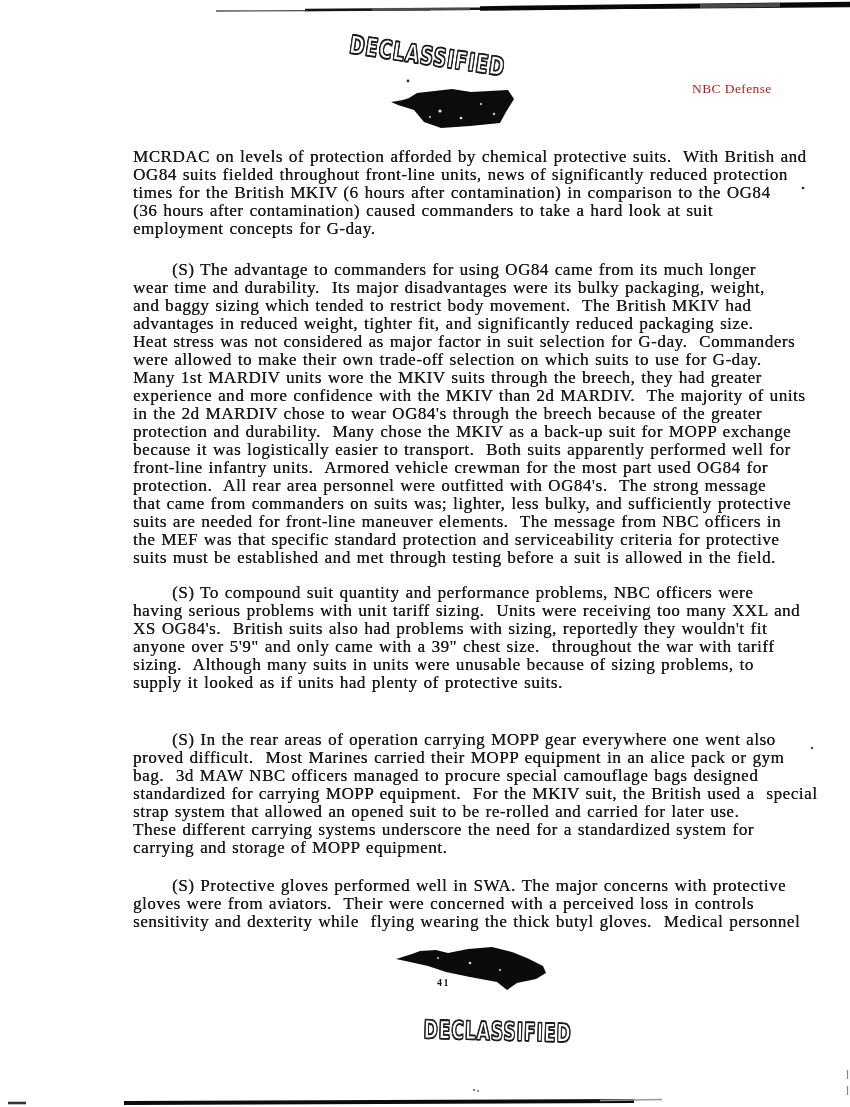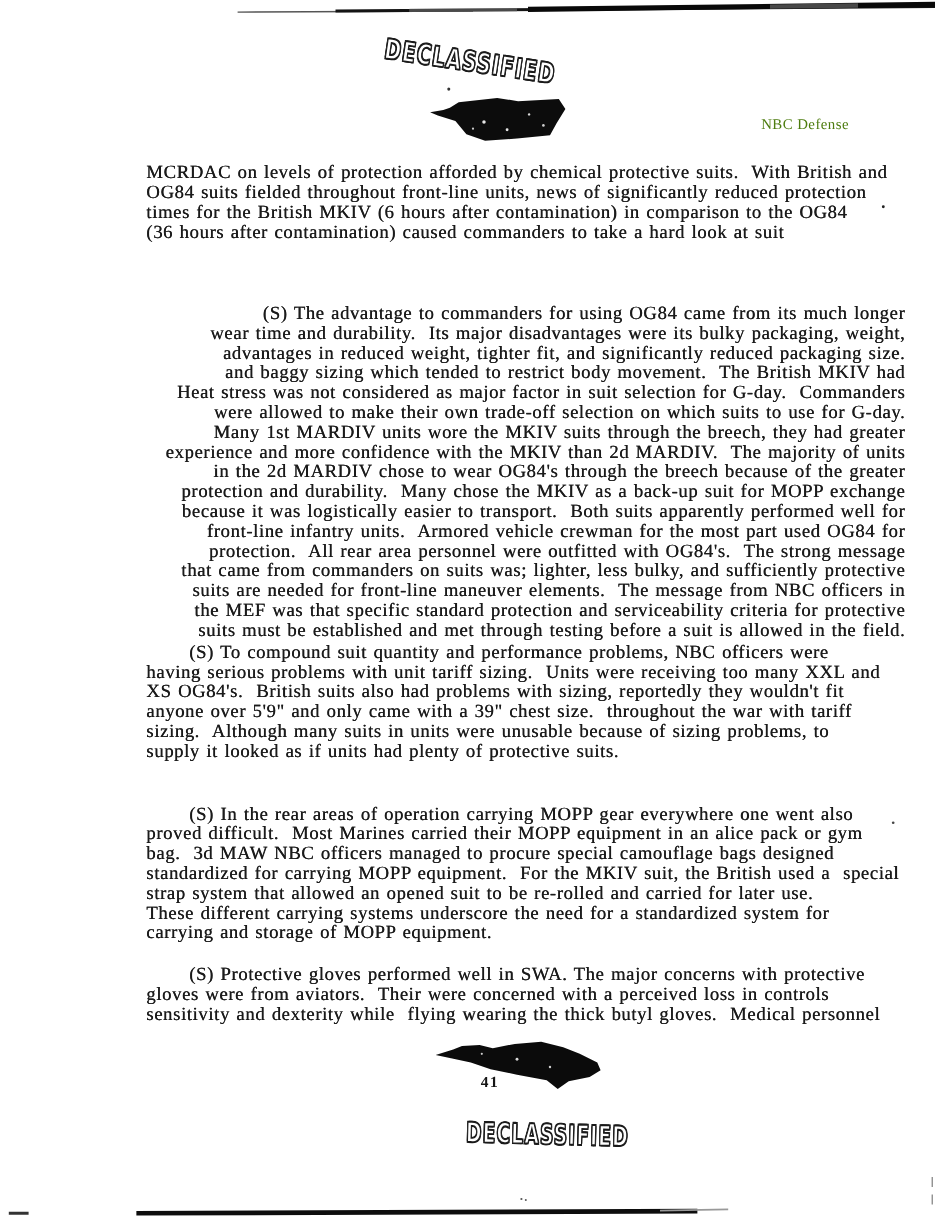--- a/index.html
+++ b/index.html
@@ -18,22 +18,22 @@
   .stamp{
     position:absolute;font-family:"DejaVu Sans",sans-serif;font-weight:800;
     color:#ffffff;white-space:nowrap;
     -webkit-text-stroke:1.4px #1a1a1a;
     text-shadow:-1px -1px 0 #1a1a1a,1px -1px 0 #1a1a1a,-1px 1px 0 #1a1a1a,1px 1px 0 #1a1a1a;
   }
   .stamp-top{left:352px;top:30px;font-size:25px;letter-spacing:1.5px;
     transform:rotate(8.5deg) scaleX(0.72);transform-origin:0 0;}
   .stamp-bottom{left:424px;top:1015px;font-size:25px;letter-spacing:1.5px;
     transform:rotate(1.5deg) scaleX(0.68);transform-origin:0 0;}
-  .header-label{position:absolute;left:692px;top:81px;font-size:13.5px;letter-spacing:0.4px;color:#4d7c0f;margin-top:24px;}
-  .page-number{position:absolute;left:437px;top:977px;font-size:14px;letter-spacing:1.5px;color:#151515;font-weight:bold;}
+  .header-label{position:absolute;left:692px;top:81px;font-size:13.5px;letter-spacing:0.4px;color:#b91c1c;}
+  .page-number{position:absolute;left:437px;top:977px;font-size:10px;letter-spacing:1.5px;color:#151515;font-weight:bold;}
   .artifacts{position:absolute;left:0;top:0;pointer-events:none;}
 </style>
 </head>
 <body>
 
 <div class="page">
 
   <svg class="artifacts" width="850" height="1107" viewBox="0 0 850 1107">
 
     <g>
@@ -83,26 +83,27 @@
   <div class="stamp stamp-top">DECLASSIFIED</div>
 
   <div class="header-label">NBC Defense</div>
 
   <div class="doc-body">
       <div class="paragraph" style="top: 148px;">
         <div class="text-line">MCRDAC on levels of protection afforded by chemical protective suits.  With British and</div>
         <div class="text-line">OG84 suits fielded throughout front-line units, news of significantly reduced protection</div>
         <div class="text-line">times for the British MKIV (6 hours after contamination) in comparison to the OG84</div>
         <div class="text-line">(36 hours after contamination) caused commanders to take a hard look at suit</div>
+        <div class="text-line">employment concepts for G-day.</div>
       </div>
-      <div class="paragraph" style="top: 276px; text-align: right;">
+      <div class="paragraph" style="top: 261px;">
         <div class="text-line indent">(S) The advantage to commanders for using OG84 came from its much longer</div>
         <div class="text-line">wear time and durability.  Its major disadvantages were its bulky packaging, weight,</div>
+        <div class="text-line">and baggy sizing which tended to restrict body movement.  The British MKIV had</div>
         <div class="text-line">advantages in reduced weight, tighter fit, and significantly reduced packaging size.</div>
-        <div class="text-line">and baggy sizing which tended to restrict body movement.  The British MKIV had</div>
         <div class="text-line">Heat stress was not considered as major factor in suit selection for G-day.  Commanders</div>
         <div class="text-line">were allowed to make their own trade-off selection on which suits to use for G-day.</div>
         <div class="text-line">Many 1st MARDIV units wore the MKIV suits through the breech, they had greater</div>
         <div class="text-line">experience and more confidence with the MKIV than 2d MARDIV.  The majority of units</div>
         <div class="text-line">in the 2d MARDIV chose to wear OG84's through the breech because of the greater</div>
         <div class="text-line">protection and durability.  Many chose the MKIV as a back-up suit for MOPP exchange</div>
         <div class="text-line">because it was logistically easier to transport.  Both suits apparently performed well for</div>
         <div class="text-line">front-line infantry units.  Armored vehicle crewman for the most part used OG84 for</div>
         <div class="text-line">protection.  All rear area personnel were outfitted with OG84's.  The strong message</div>
         <div class="text-line">that came from commanders on suits was; lighter, less bulky, and sufficiently protective</div>

